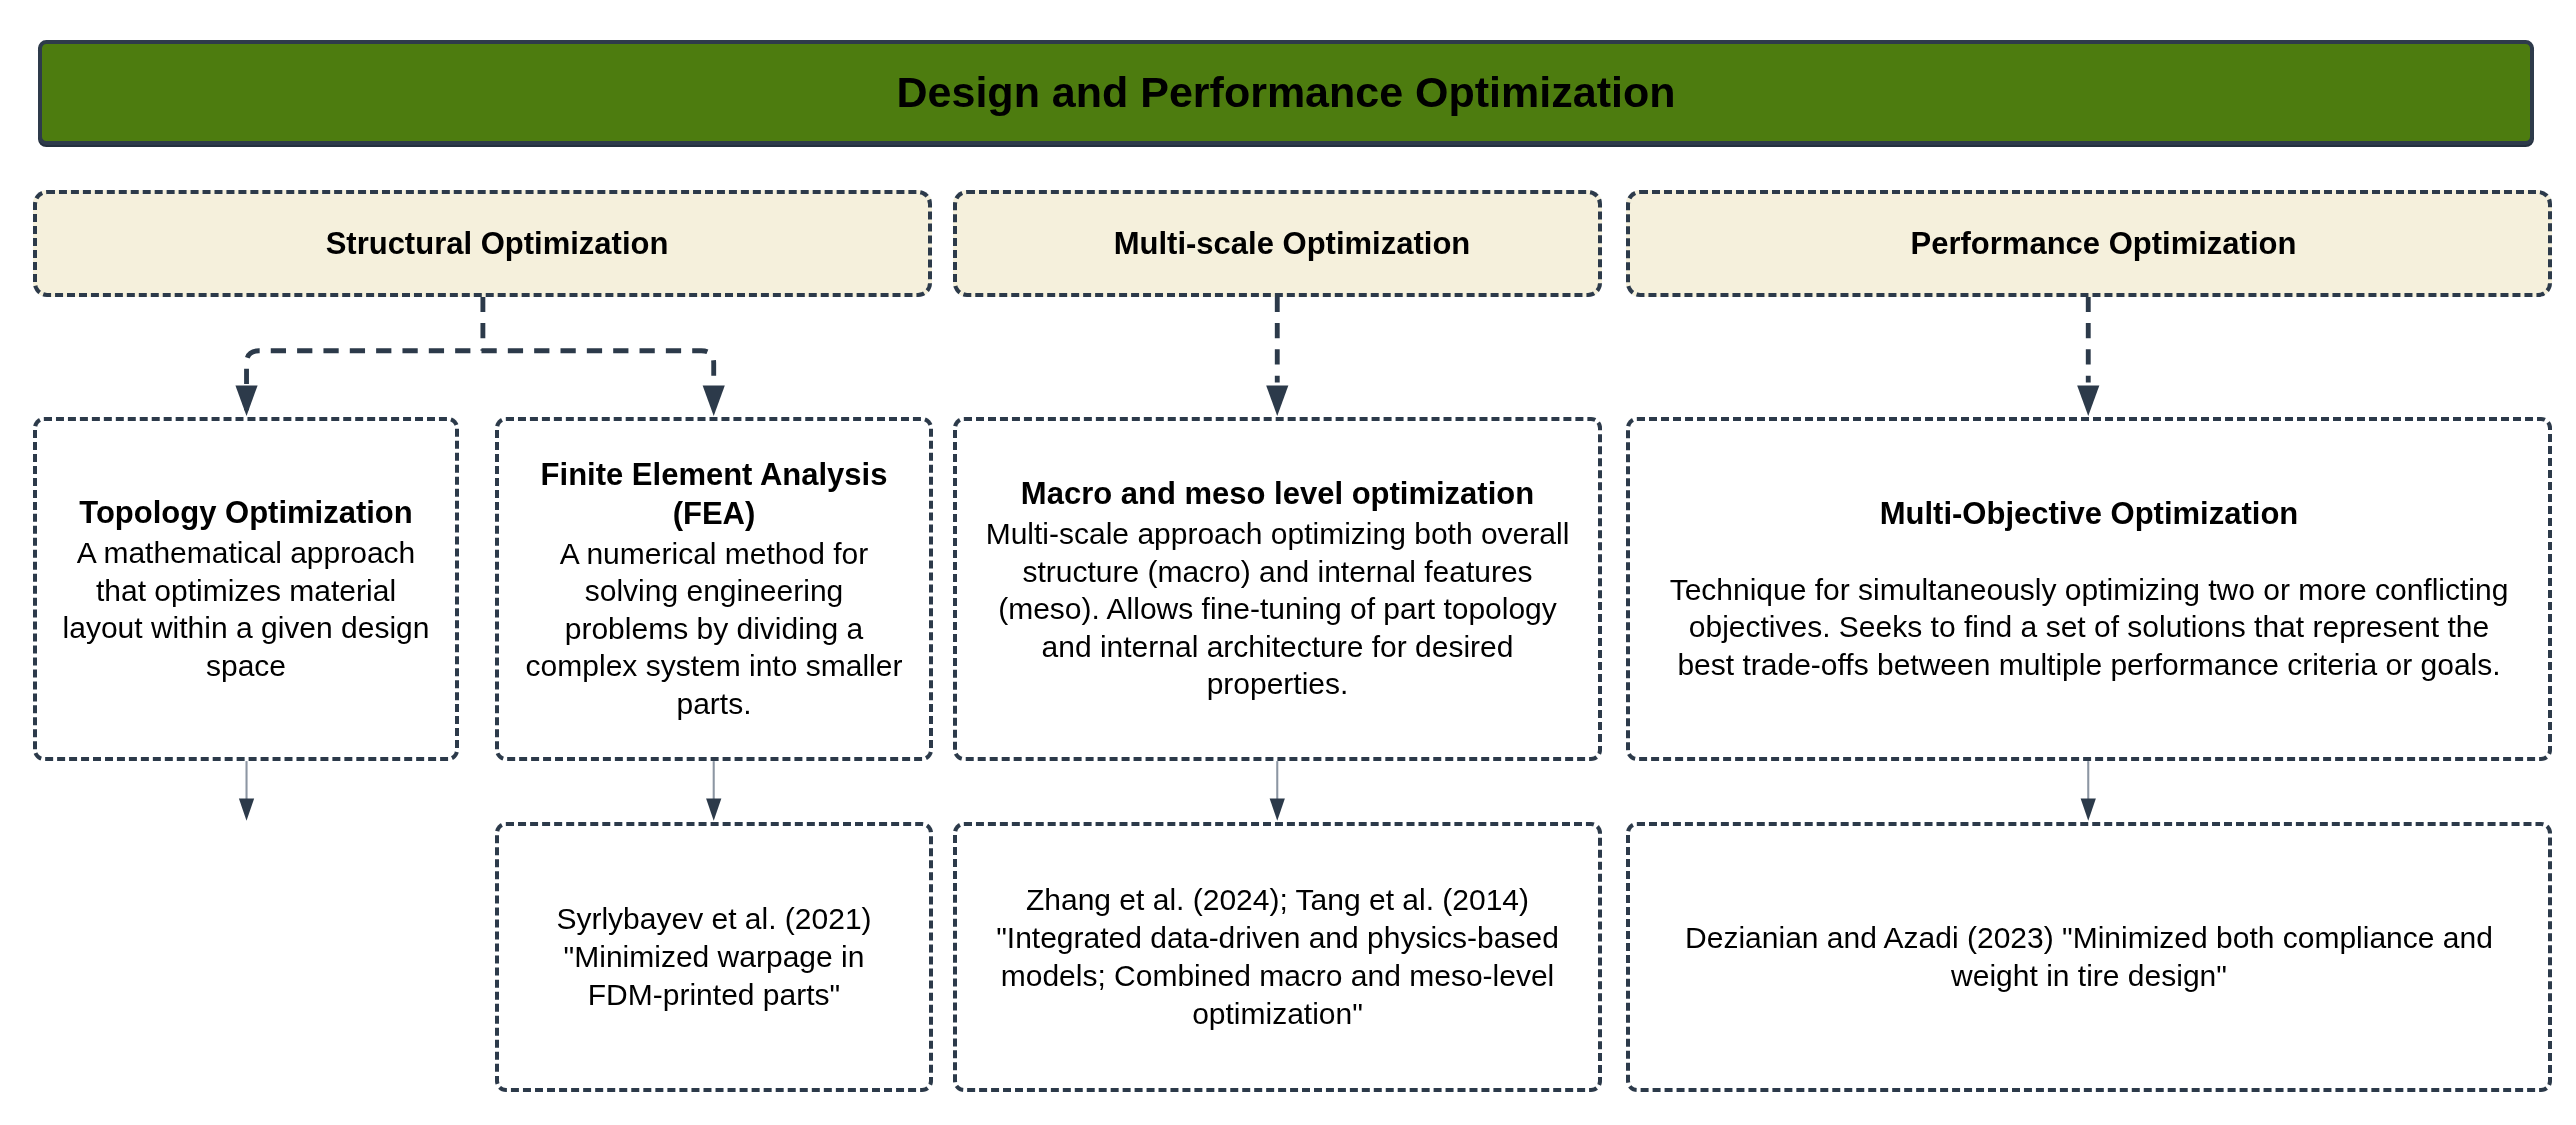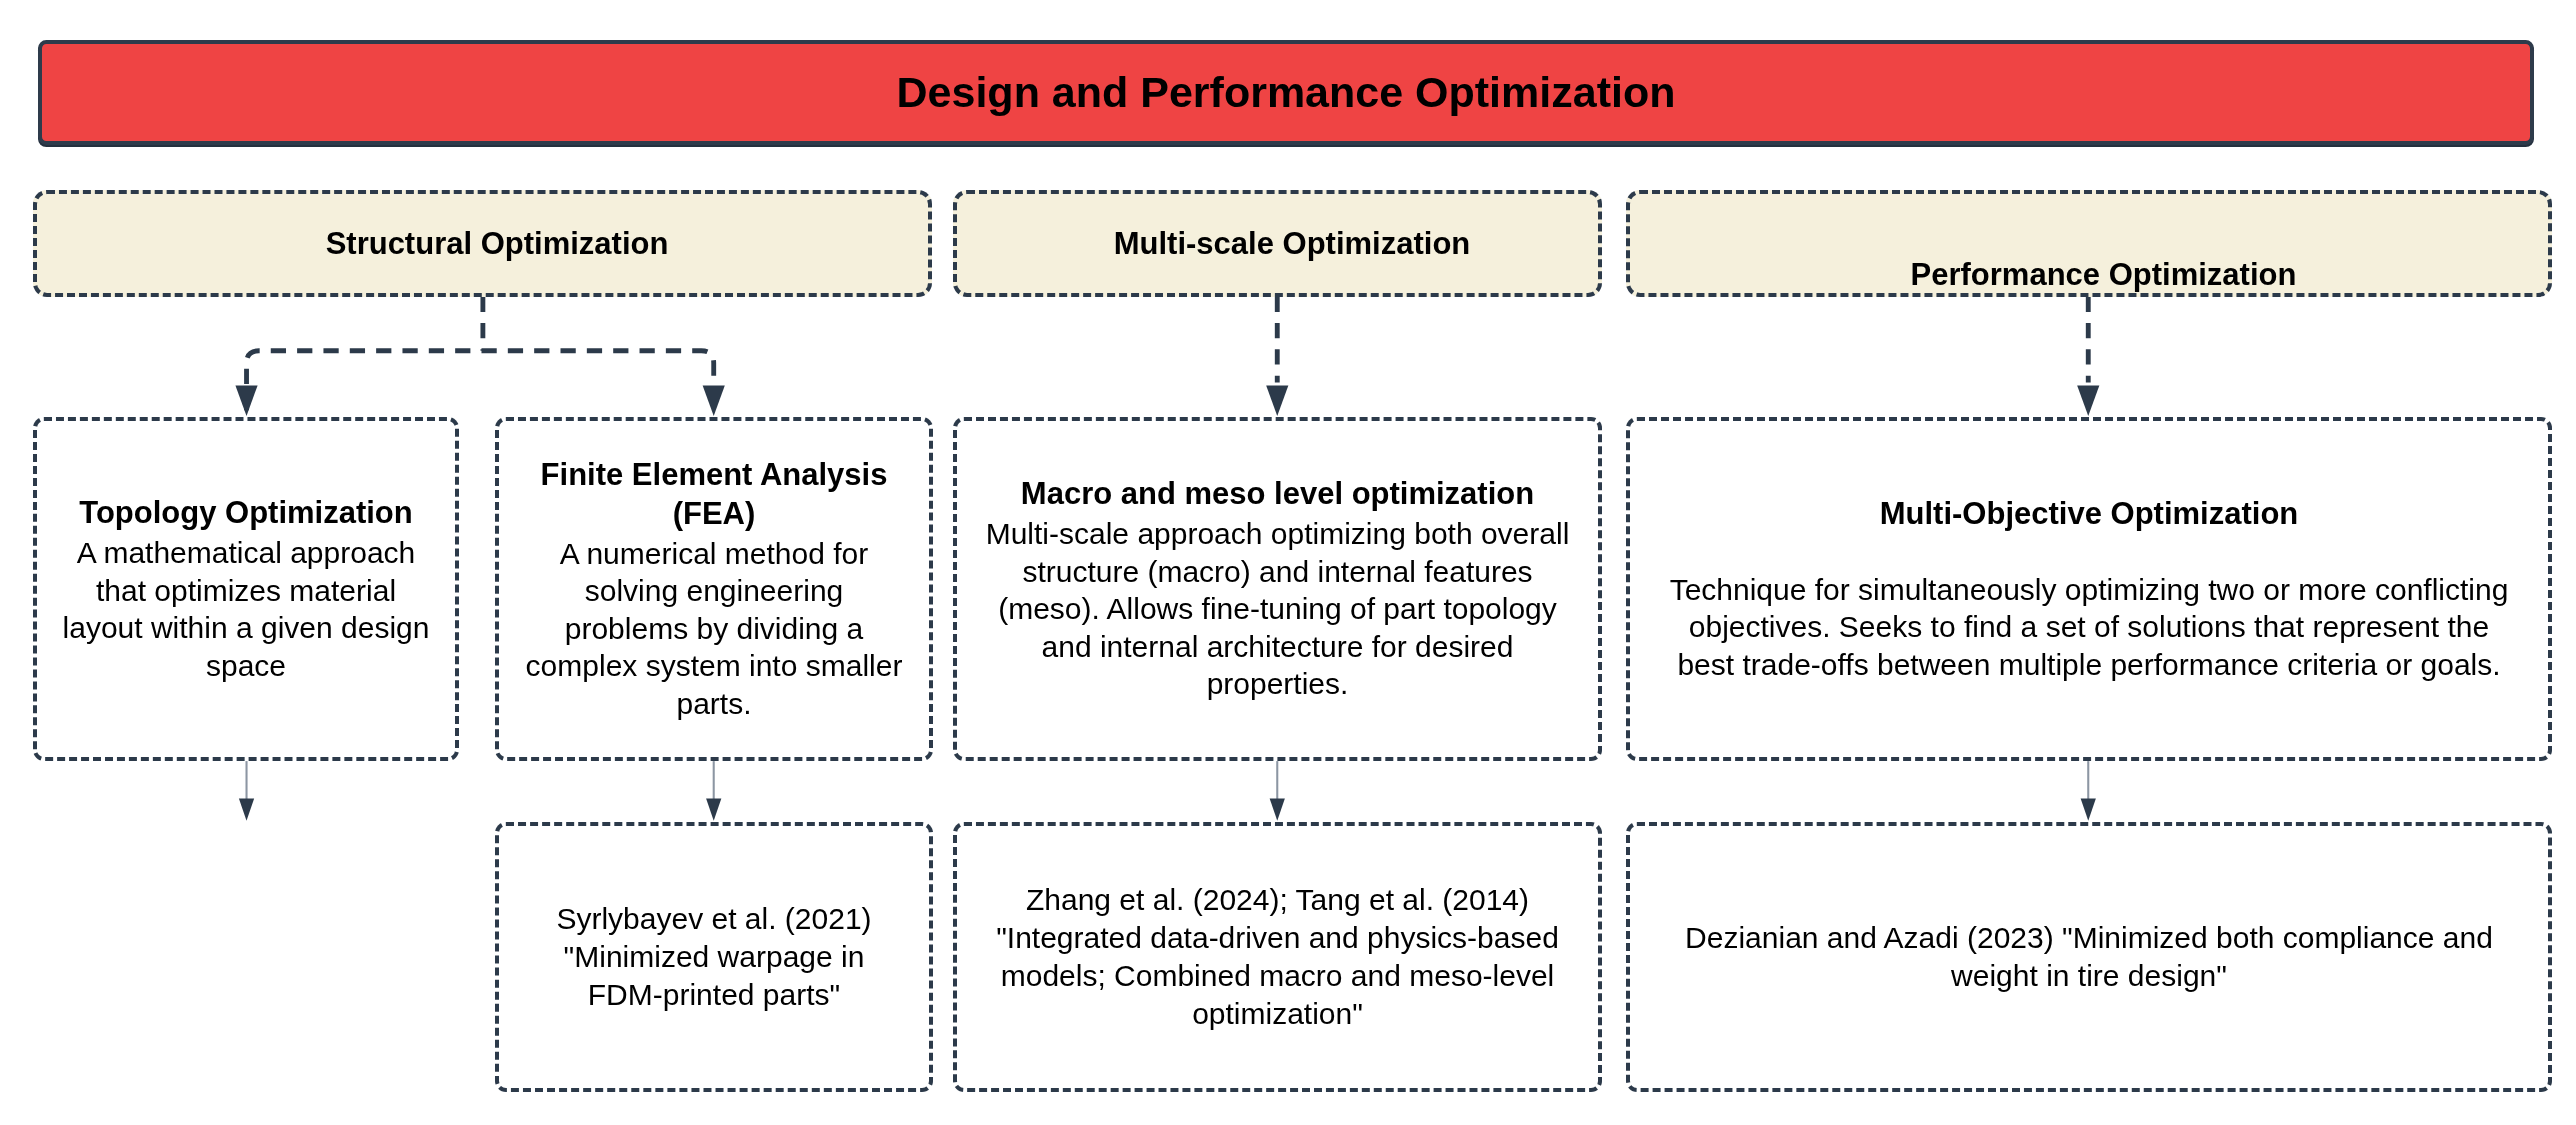--- a/index.html
+++ b/index.html
@@ -10,21 +10,21 @@
     background: #ffffff;
     font-family: "Liberation Sans", "DejaVu Sans", sans-serif;
     color: #000000;
     overflow: hidden;
   }
   .abs { position: absolute; box-sizing: border-box; }
 
   
   .header-box {
     left: 38px; top: 40px; width: 2496px; height: 105px;
-    background: #ef4444;
+    background: #4d7c0f;
     border: 4.9px solid #2E3B4B;
     border-radius: 8.3px;
     box-shadow: 0 2.1px 0 #24303E;
     display: flex; align-items: center; justify-content: center;
   }
   .header-box .title {
     font-size: 43px; font-weight: bold; text-align: center;
   }
 
   
@@ -33,21 +33,21 @@
     background: #F5F0DC;
     border: 4.9px dashed #2C3A4A;
     border-radius: 14px;
     display: flex; align-items: center; justify-content: center; padding-left: 29px;
   }
   .category-box .cat-label {
     font-size: 31px; font-weight: bold; text-align: center; padding: 0 14px;
   }
   #cat-structural  { left: 33px;   width: 899px; }
   #cat-multiscale  { left: 953px; width: 649px;  }
-  #cat-performance { left: 1626px; width: 926px; align-items: flex-end; }
+  #cat-performance { left: 1626px; width: 926px; }
 
   
   .node-box {
     top: 417px; height: 344px;
     background: #ffffff;
     border: 4.2px dashed #2C3A4A;
     border-radius: 11px;
     display: flex; flex-direction: column; align-items: center; justify-content: center;
     text-align: center;
   }

